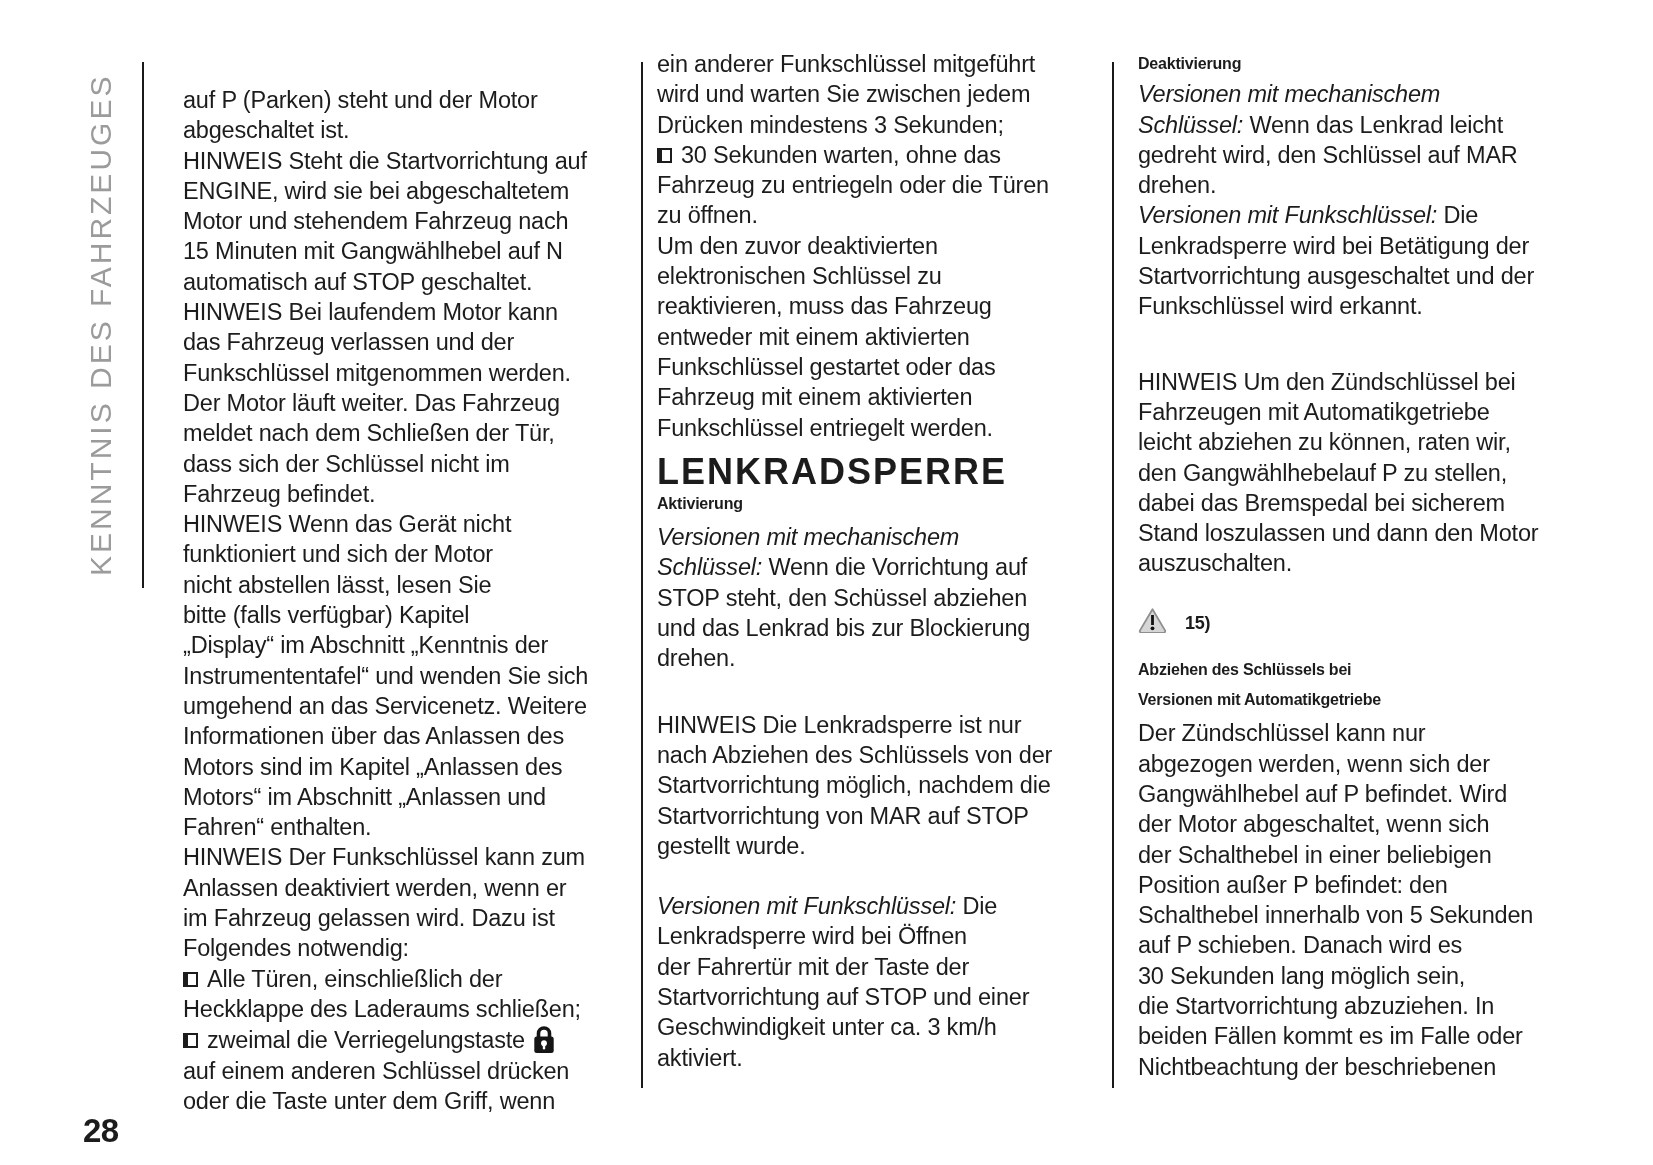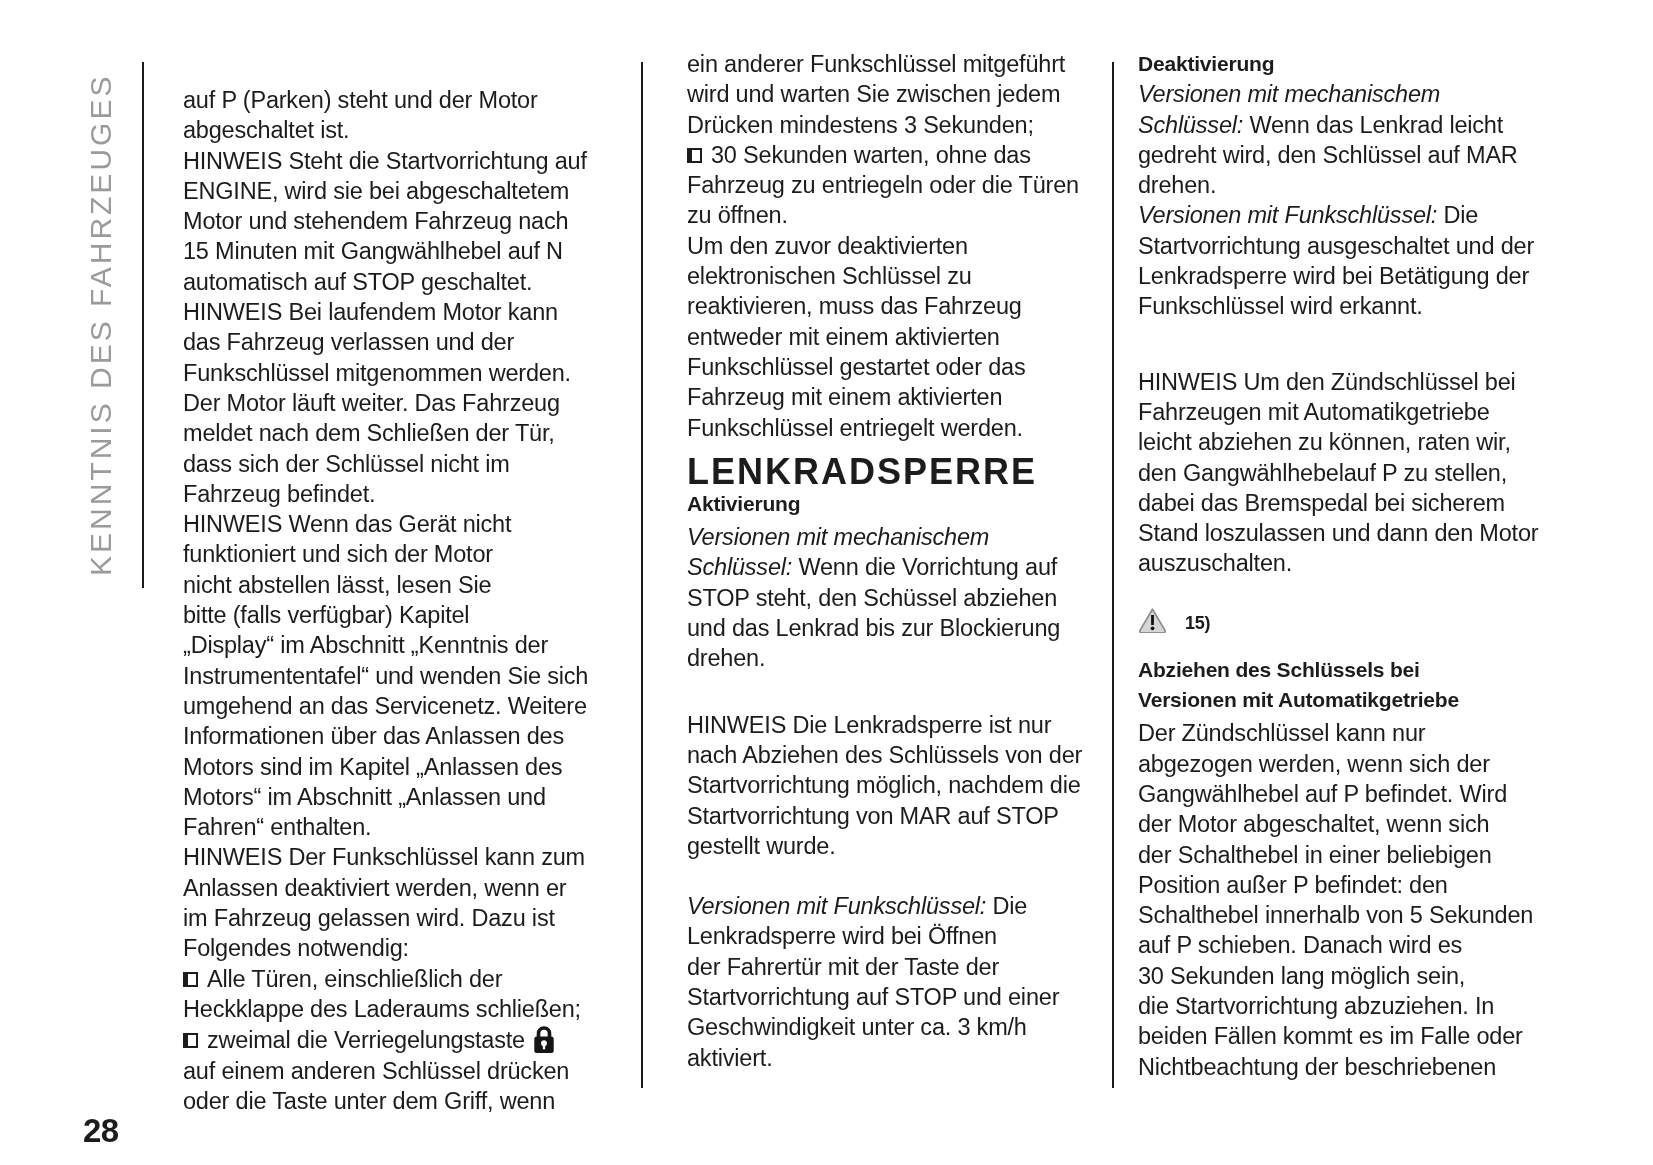--- a/index.html
+++ b/index.html
@@ -16,28 +16,28 @@
   .sidebar-title {
     position:absolute; left:84px; top:62px; height:526px; width:52px;
     writing-mode:vertical-rl; transform:rotate(180deg);
     font-size:30px; letter-spacing:3px; color:#9b9b9b;
     text-align:center; white-space:nowrap;
   }
 
   .column { position:absolute; top:49px; width:455px;
             font-size:23.5px; line-height:30.3px; letter-spacing:-0.2px; }
   #column-1 { left:183px;margin-top:36px; }
-  #column-2 { left:687px; }
+  #column-2 { left:657px; }
   #column-3 { left:1138px; }
 
   .line { white-space:pre; }
   .it { font-style:italic; }
 
   .h1 { font-weight:bold; font-size:36px; line-height:34px; letter-spacing:2px; }
-  .h2 { font-weight:bold; font-size:21px; letter-spacing:-0.2px; }
+  .h2 { font-weight:bold; font-size:16px; letter-spacing:-0.2px; }
 
   .bullet {
     display:inline-block; width:8px; height:11px;
     border:2px solid #1c1c1c; border-left-width:5px;
     margin-right:9px;
   }
 
   .lock-icon { vertical-align:-6px; margin-left:2px; }
 
   .icon-row { display:flex; align-items:flex-end; height:30px; }
@@ -149,22 +149,22 @@
 <div class="column" id="column-3">
     <div class="h2">
       <div class="line">Deaktivierung</div>
     </div>
     <div class="p">
       <div class="line"><span class="it">Versionen mit mechanischem</span></div>
       <div class="line"><span class="it">Schlüssel:</span><span> Wenn das Lenkrad leicht</span></div>
       <div class="line">gedreht wird, den Schlüssel auf MAR</div>
       <div class="line">drehen.</div>
       <div class="line"><span class="it">Versionen mit Funkschlüssel:</span><span> Die</span></div>
+      <div class="line">Lenkradsperre wird bei Betätigung der</div>
       <div class="line">Startvorrichtung ausgeschaltet und der</div>
-      <div class="line">Lenkradsperre wird bei Betätigung der</div>
       <div class="line">Funkschlüssel wird erkannt.</div>
     </div>
     <div class="p" style="margin-top: 45px;">
       <div class="line">HINWEIS Um den Zündschlüssel bei</div>
       <div class="line">Fahrzeugen mit Automatikgetriebe</div>
       <div class="line">leicht abziehen zu können, raten wir,</div>
       <div class="line">den Gangwählhebelauf P zu stellen,</div>
       <div class="line">dabei das Bremspedal bei sicherem</div>
       <div class="line">Stand loszulassen und dann den Motor</div>
       <div class="line">auszuschalten.</div>

